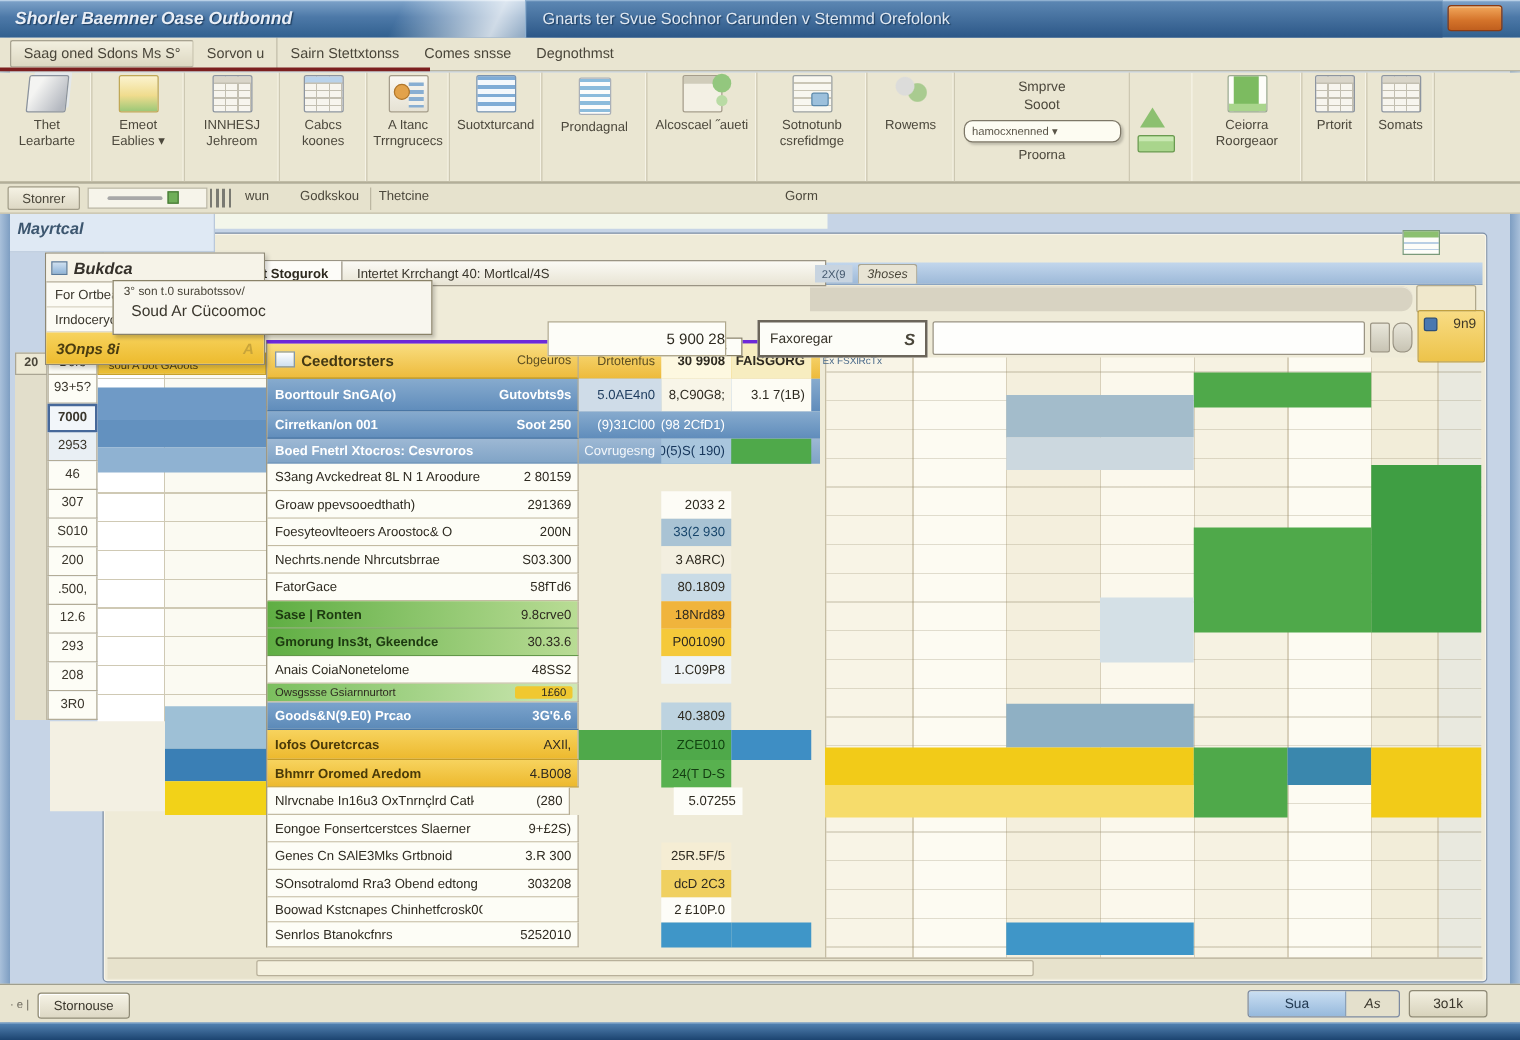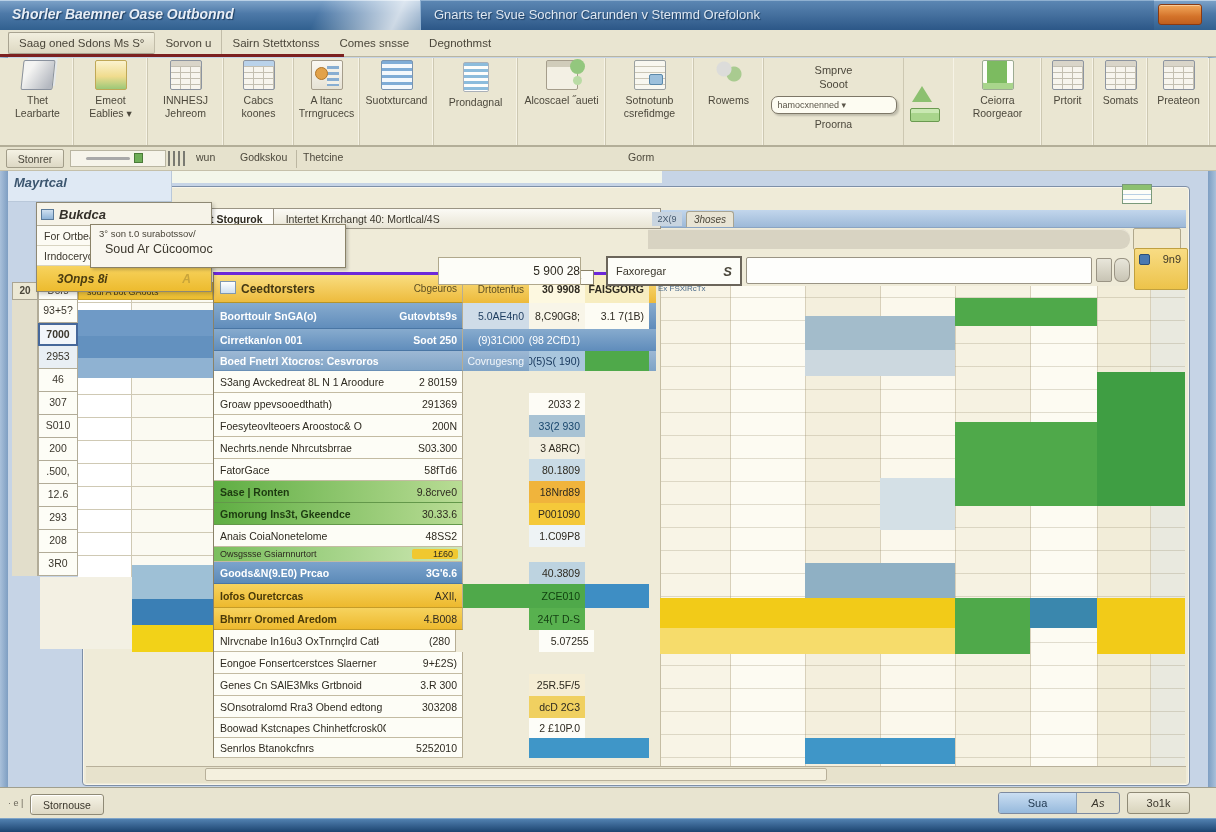--- a/index.html
+++ b/index.html
@@ -230,21 +230,21 @@
   
   .fpanel{left:36px;top:202px;width:176px;height:90px;z-index:30;background:#fcfbf4;
     border:1px solid #8e8874;box-shadow:2px 2px 4px rgba(0,0,0,.2)}
   .fp-title{height:23px;display:flex;align-items:center;background:#f6f3e8;
     border-bottom:1px solid #b6b09c;padding-left:4px}
   .fp-title .wicon{width:13px;height:11px;background:linear-gradient(#cfe0f0,#8fb4d8);
     border:1px solid #5a7a9a;margin-right:5px}
   .fp-title .t{font-size:13px;font-weight:bold;font-style:italic;color:#34302a}
   .fp-row{height:20px;display:flex;align-items:center;padding-left:7px;font-size:10.5px;
     color:#3a362c;border-bottom:1px solid #d8d4c2}
-  .fp-yellow{height:25px;display:flex;align-items:center;padding:0 20px;
+  .fp-yellow{height:25px;display:flex;align-items:center;padding:0 8px;
     background:linear-gradient(#f7d35e,#edbb2e);font-size:12px;font-weight:bold;
     font-style:italic;color:#4a3c10}
   .fp-yellow .corner{margin-left:auto;color:#c8a43a;font-size:12px}
   .ddown{left:90px;top:224px;width:256px;height:44px;z-index:31;background:#f8f6ee;
     border:1px solid #8a8268;box-shadow:2px 2px 3px rgba(0,0,0,.2)}
   .ddown .d1{font-size:9.5px;color:#4a463a;padding:3px 0 0 8px;white-space:nowrap}
   .ddown .d2{font-size:12.5px;color:#3a362c;padding:3px 0 0 14px;white-space:nowrap}
 
   
   .statusbar{left:0;top:787px;width:1216px;height:31px;background:#e8e4d0;z-index:40;
@@ -392,25 +392,20 @@
           <span class="rl">Prtorit</span>
           <span class="rl"></span>
         </div>
 
         <div class="rbtn" style="width: 54px;">
           <span class="ric ic-panel"></span>
           <span class="rl">Somats</span>
           <span class="rl"></span>
         </div>
 
-        <div class="rbtn" style="width: 62px;">
-          <span class="ric ic-page"></span>
-          <span class="rl">Preateon</span>
-          <span class="rl"></span>
-        </div>
       </div>
   </div>
 
   <div class="abs toolbar">
     <div class="tb-drop">Stonrer</div>
     <div class="tb-strip"></div>
     <div class="tb-chip-line"></div>
     <div class="tb-chip-green"></div>
     <div class="tb-bars"></div>
     <div class="tb-label" style="left:196px">wun</div>

